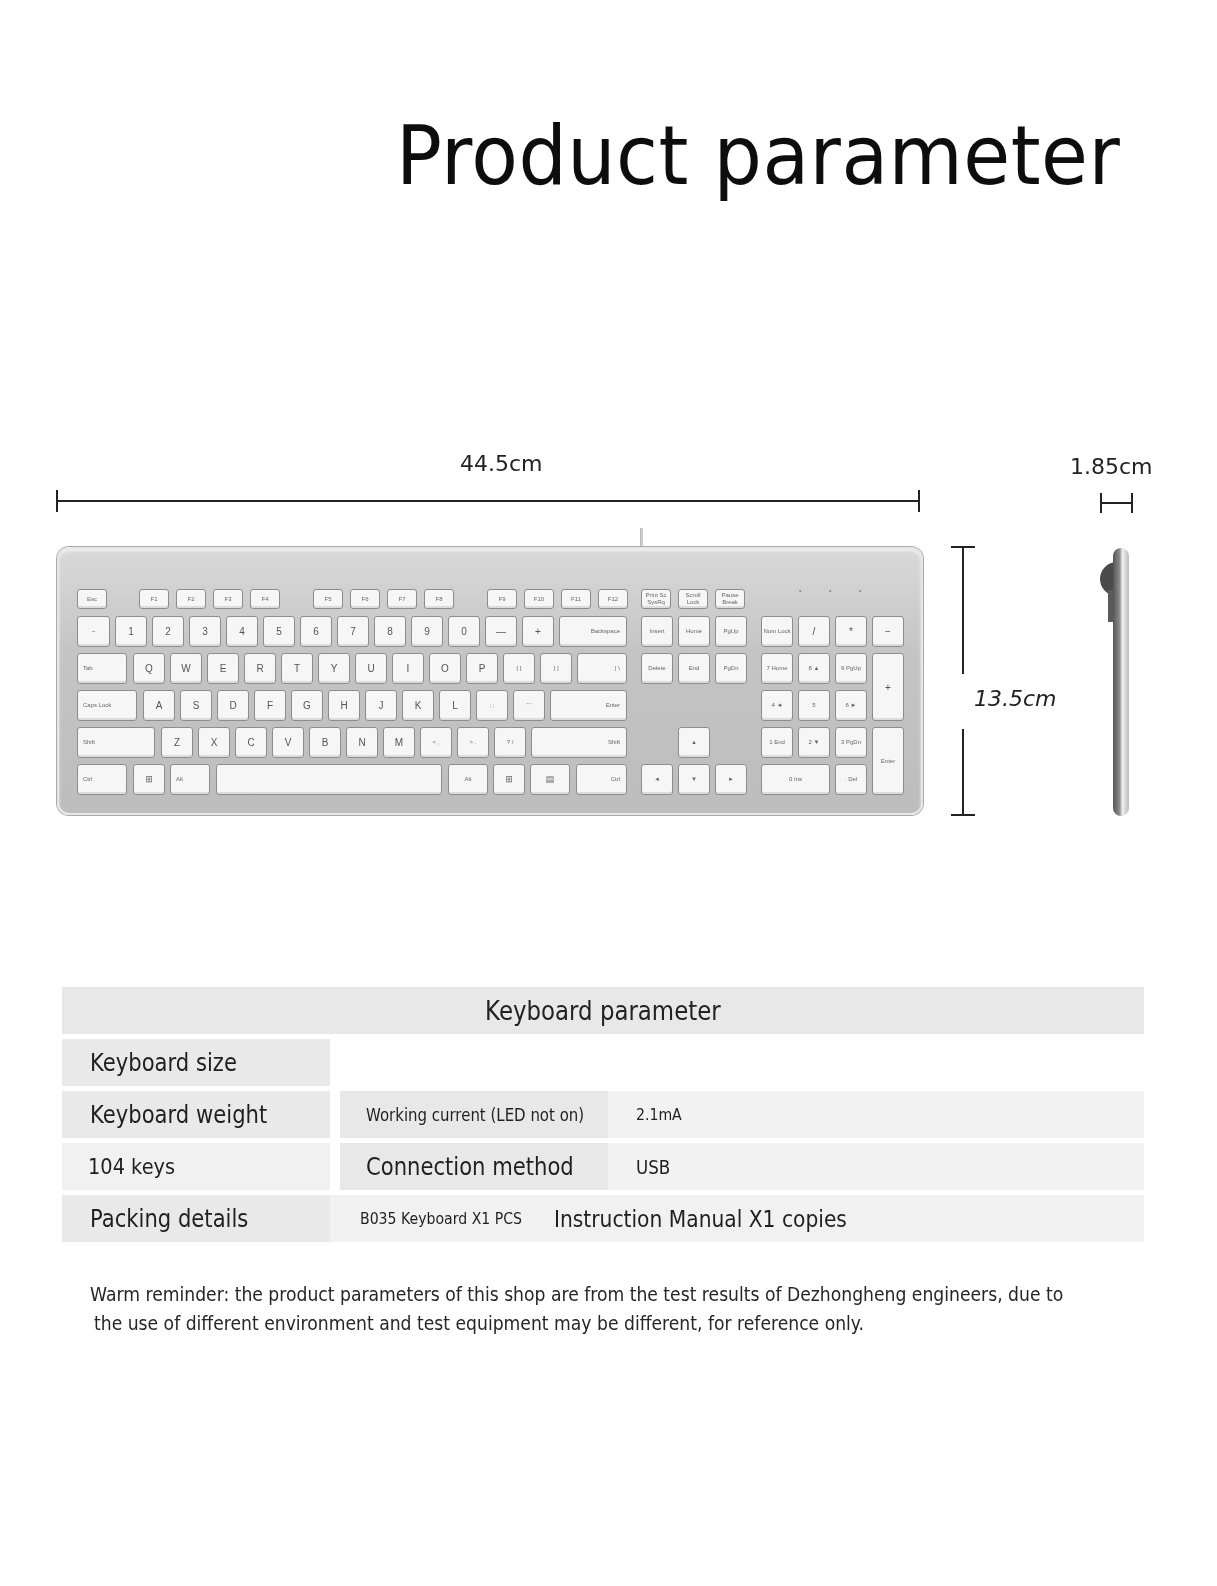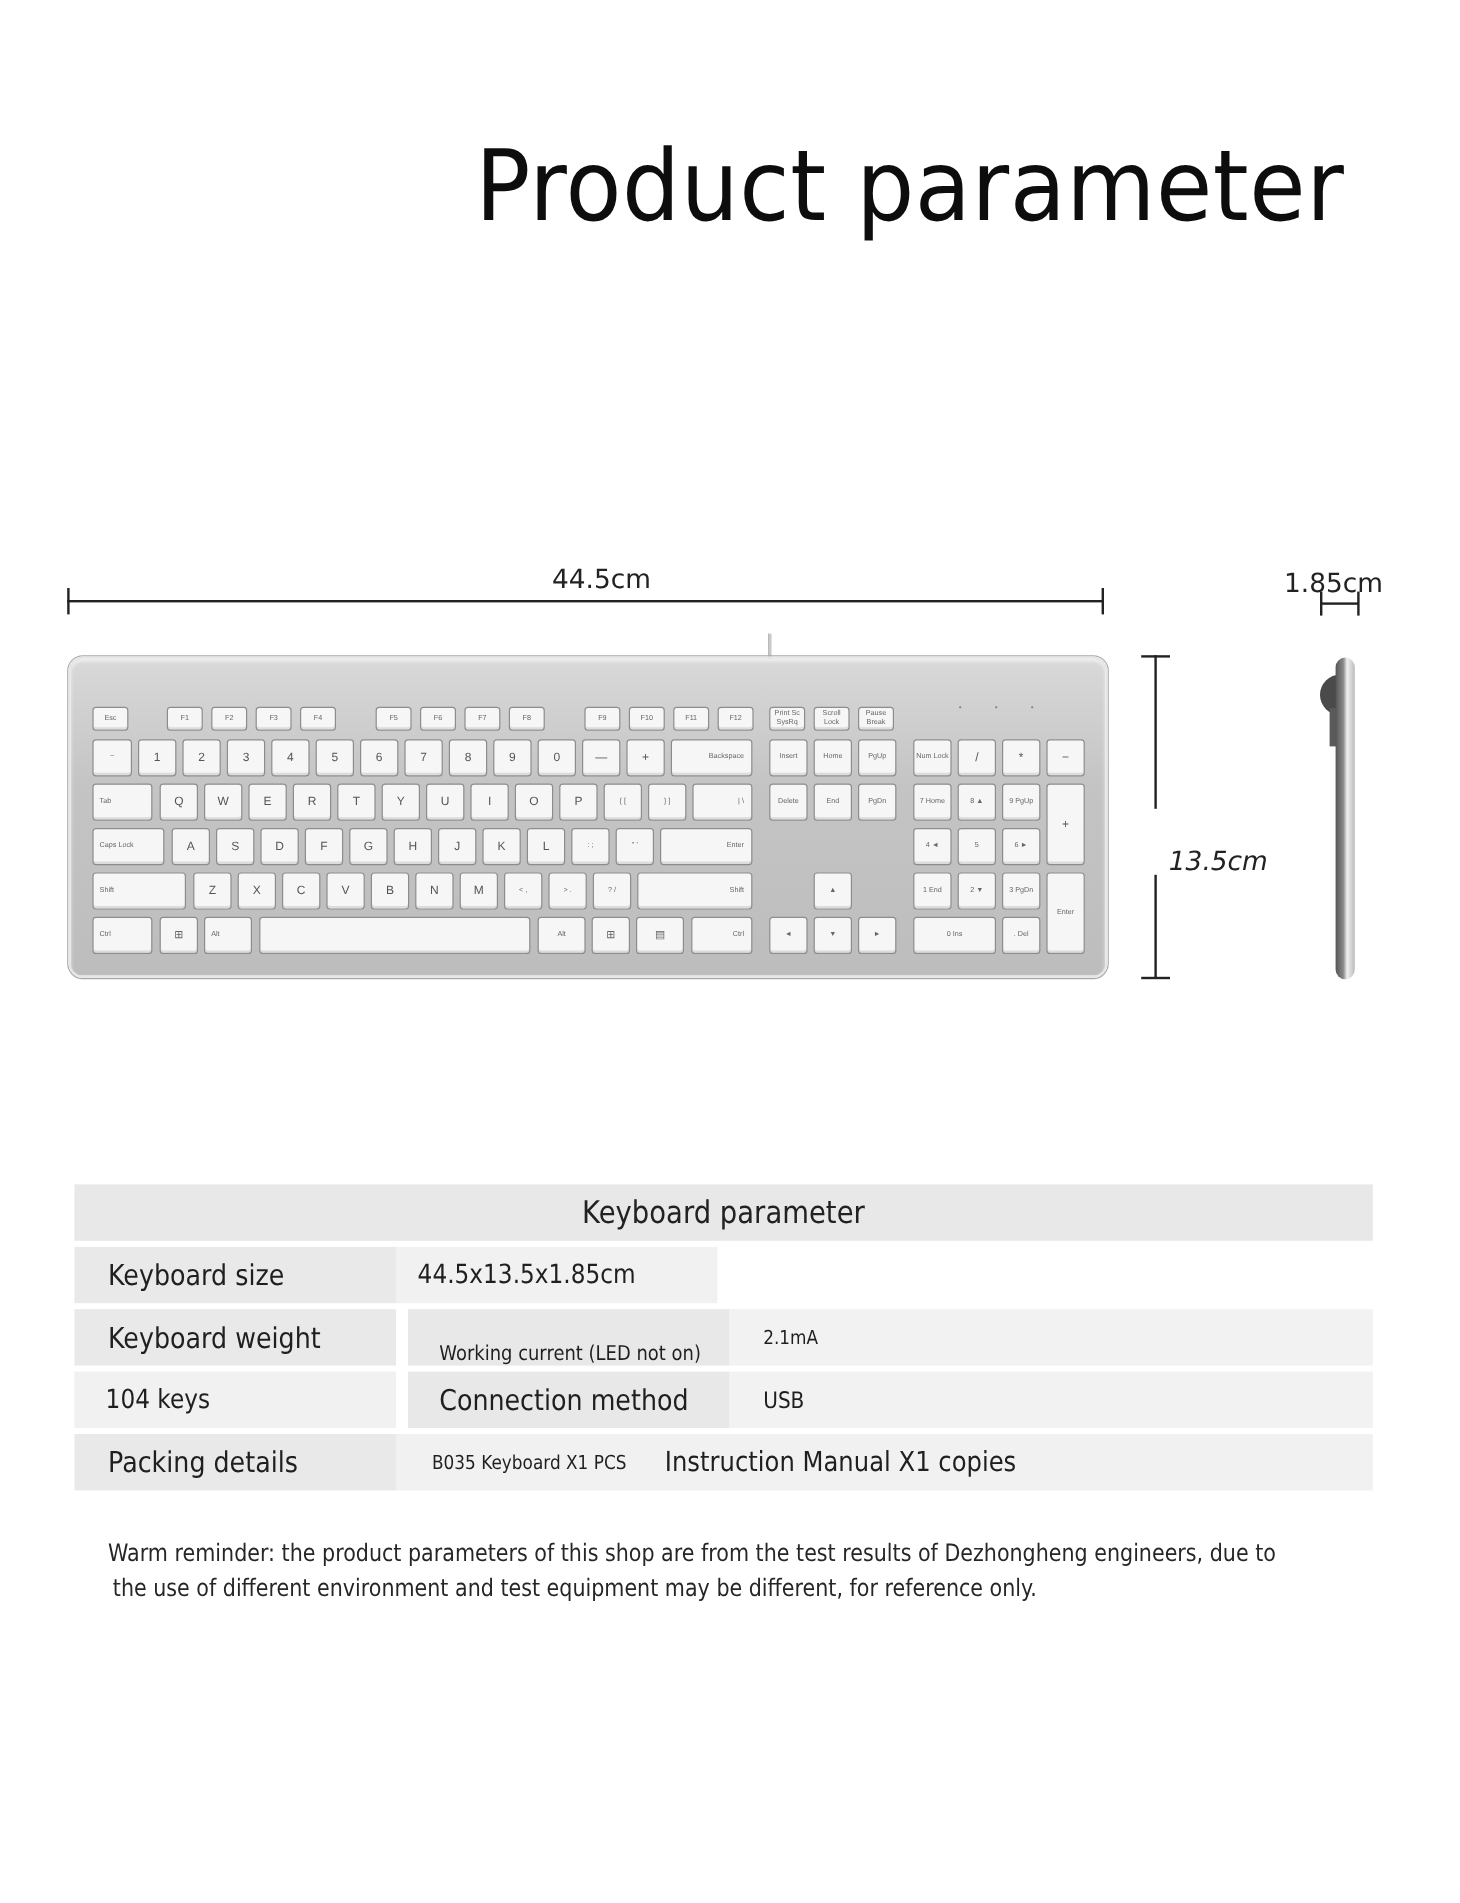--- a/index.html
+++ b/index.html
@@ -1,18 +1,18 @@
 <!DOCTYPE html>
 <html><head>
 <meta charset="utf-8">
 <style>
   * { box-sizing: border-box; margin: 0; padding: 0; }
   body { width: 1217px; height: 1586px; background: #ffffff; font-family: "Liberation Sans", sans-serif; color: #111; position: relative; overflow: hidden; }
   .title { position: absolute; left: 396px; top: 108px; font-size: 82px; font-weight: 400; letter-spacing: 0.5px; color: #0d0d0d; font-family: "DejaVu Sans", sans-serif; transform: scaleX(0.93); transform-origin: left top; }
-  .dim-label { position: absolute; font-size: 22px; color: #222; font-family: "DejaVu Sans", sans-serif; margin-top: 20px; }
+  .dim-label { position: absolute; font-size: 22px; color: #222; font-family: "DejaVu Sans", sans-serif; }
   .hline { position: absolute; height: 2px; background: #222; }
   .vline { position: absolute; width: 2px; background: #222; }
   .tick-v { position: absolute; width: 2px; background: #222; }
   .tick-h { position: absolute; height: 2px; background: #222; }
 
   
   .kb { position: absolute; left: 57px; top: 547px; width: 866px; height: 268px; border-radius: 12px; background: linear-gradient(#d9d9d9, #c4c4c4 40%, #bdbdbd); border: 2px solid #e6e6e6; box-shadow: 0 0 0 1px #a9a9a9, inset 0 2px 3px #f1f1f1; }
   .cable { position: absolute; left: 640px; top: 528px; width: 3px; height: 22px; background: #ccc; border-left: 1px solid #bbb; }
   .key { position: absolute; background: #f6f6f6; border: 1px solid #8d8d8d; border-radius: 3px; box-shadow: inset 0 -2px 0 #dcdcdc; font-size: 6px; color: #666; display: flex; align-items: center; justify-content: center; text-align: center; line-height: 7px; overflow: hidden; }
   .key.big { font-size: 10px; color: #555; }
@@ -30,21 +30,21 @@
   .t-head { height: 47px; background: #e8e8e8; display: flex; align-items: center; justify-content: center; font-size: 26px; color: #222; font-family: "DejaVu Sans", sans-serif; transform-origin: center; }
   .t-head span { display: inline-block; transform: scaleX(0.88); }
   .row { display: flex; height: 47px; margin-top: 5px; }
   .cell { display: flex; align-items: center; font-family: "DejaVu Sans", sans-serif; color: #1f1f1f; white-space: nowrap; }
   .cell span { display: inline-block; transform: scaleX(0.88); transform-origin: left center; }
   .c1 { width: 268px; background: #e9e9e9; padding-left: 28px; font-size: 24px; }
   .c2 { width: 268px; background: #f1f1f1; padding-left: 18px; font-size: 22px; }
   .gap { width: 10px; background: #fff; }
   .c3 { width: 268px; background: #e8e8e8; padding-left: 24px; font-size: 24px; }
   .c4 { flex: 1; background: #f2f2f2; padding-left: 28px; font-size: 19px; }
-  .c3.small { font-size: 17px; align-items: flex-end; }
+  .c3.small { font-size: 17px; }
   .pack { flex: 1; background: #f1f1f1; padding-left: 30px; font-size: 16px; }
   .pack .big { font-size: 23px; margin-left: 10px; }
 
   .note { position: absolute; left: 90px; top: 1280px; width: 1060px; font-size: 20px; line-height: 29px; color: #262626; font-family: "DejaVu Sans", sans-serif; }
   .note span { display: block; transform: scaleX(0.86); transform-origin: left center; white-space: nowrap; }
   .note span + span { margin-left: 4px; }
 </style>
 </head>
 <body>
 
@@ -198,23 +198,20 @@
 
 <div class="table">
   <div class="t-head">
       <span>Keyboard parameter</span>
     </div>
 
   <div class="row">
     <div class="cell c1">
         <span>Keyboard size</span>
       </div>
-    <div class="cell c2">
-        <span>44.5x13.5x1.85cm</span>
-      </div>
     <div class="gap"></div>
   </div>
 
   <div class="row">
     <div class="cell c1">
         <span>Keyboard weight</span>
       </div>
     <div class="gap"></div>
     <div class="cell c3 small" style="padding-left:26px;">
         <span>Working current (LED not on)</span>

